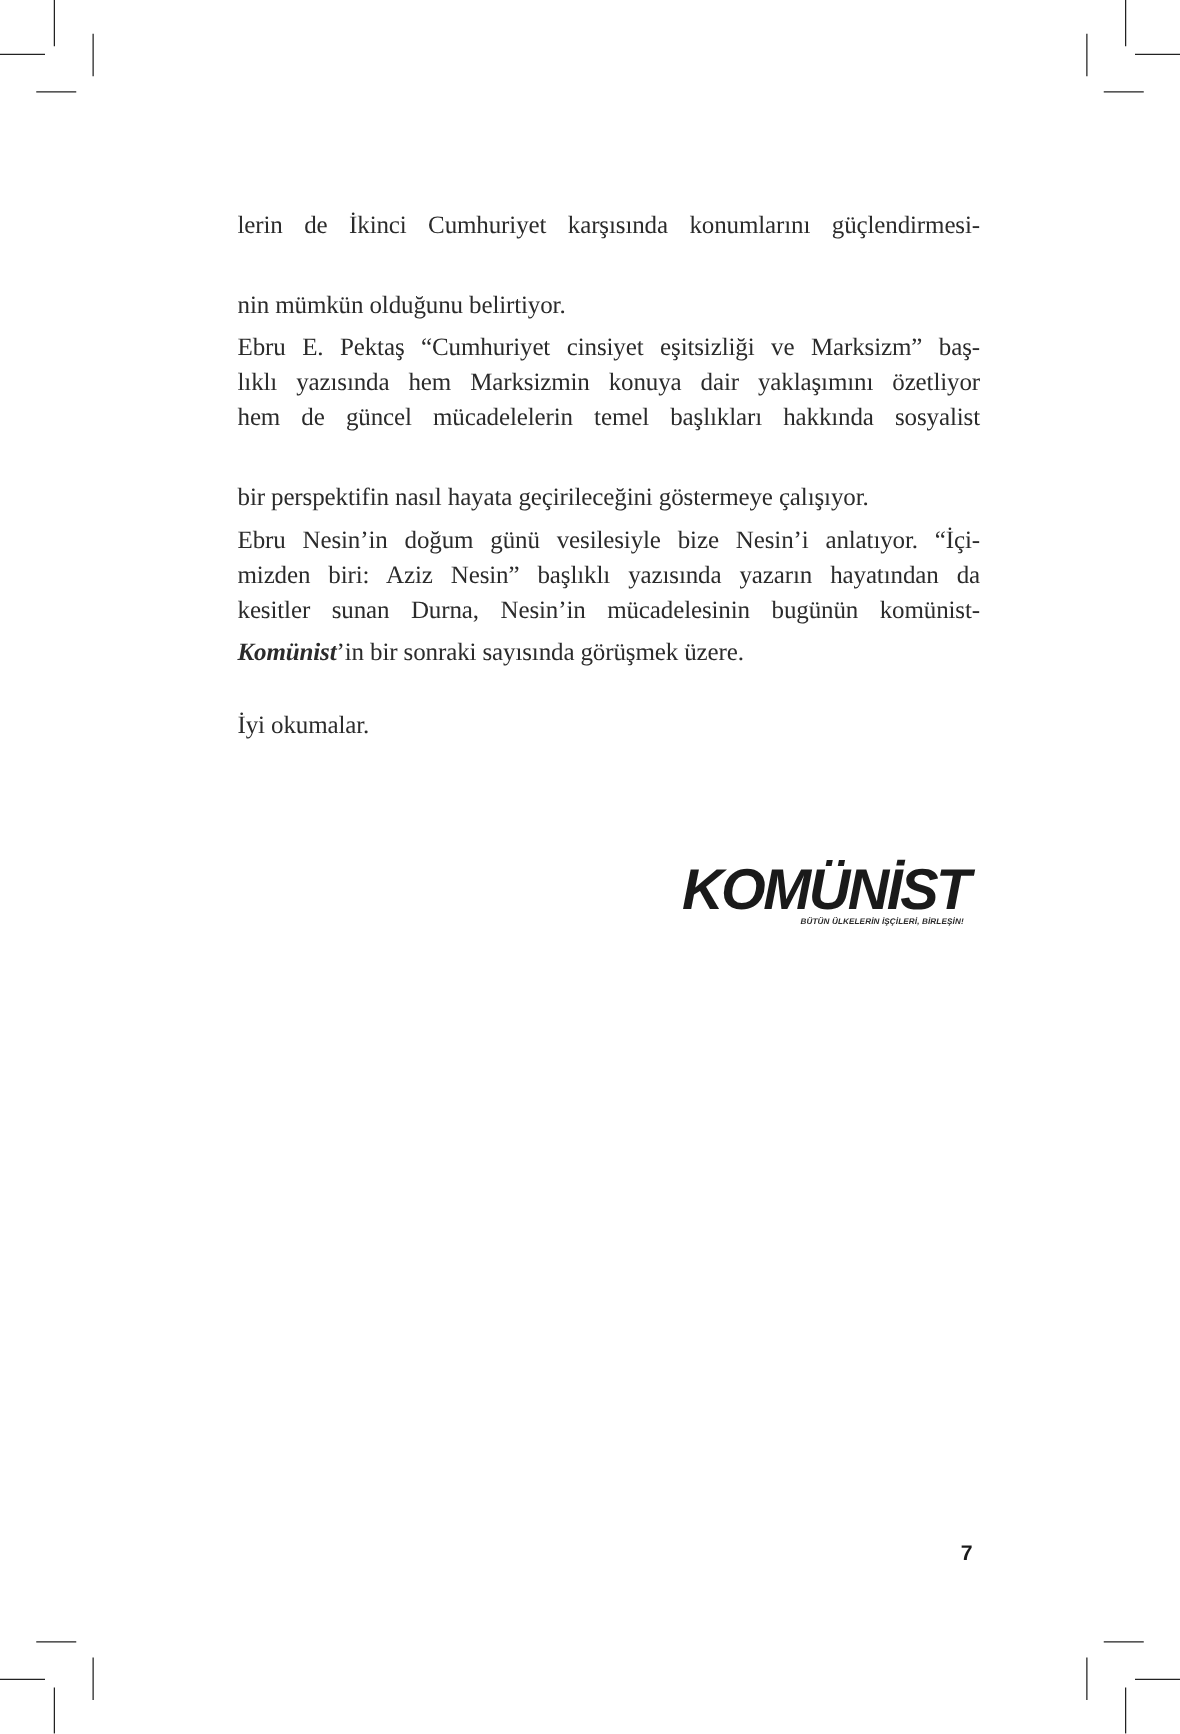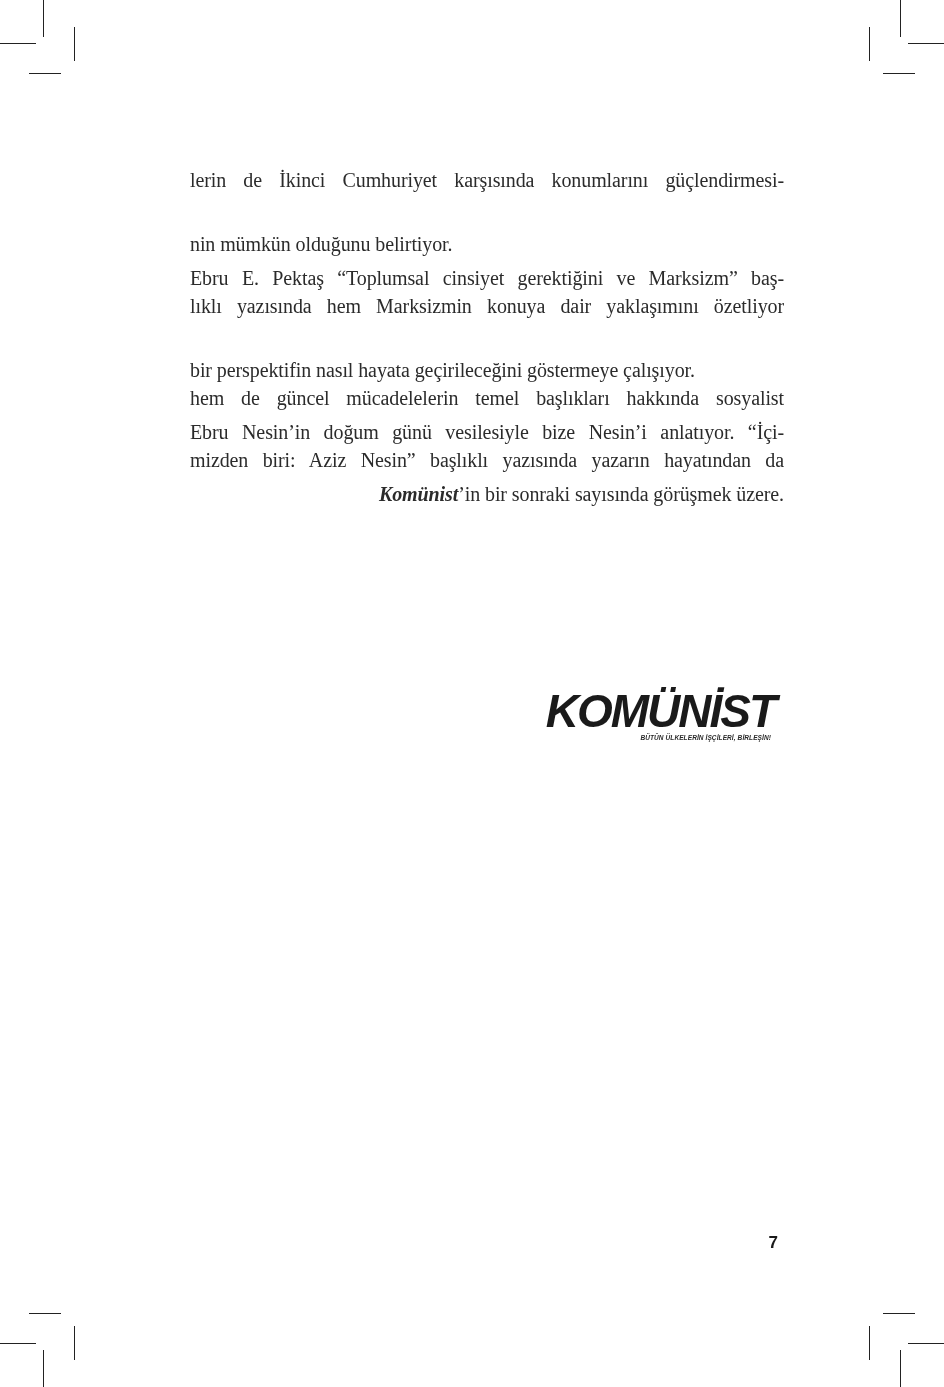--- a/index.html
+++ b/index.html
@@ -22,21 +22,21 @@
     top: 166px;
     width: 594px;
     font-size: 20px;
     line-height: 28px;
     letter-spacing: -0.1px;
     color: #2b2b2b;
   }
   .para { margin: 0 0 6px 0; }
   .tline { text-align: justify; text-align-last: justify; }
   .tline.tline-last { text-align-last: auto; margin-top: 36px; }
-  .farewell { margin: 0 0 6px 0; text-align: right; }
+  .farewell { margin: 0 0 6px 0; text-align: left; }
   .magazine-name { font-weight: bold; font-style: italic; }
   .closing { margin-top: 30px; text-align: left; }
 
   
   .logo-block {
     position: absolute;
     top: 690px;
     right: 169px;
     text-align: right;
     color: #1a1a1a;
@@ -107,30 +107,32 @@
     <div class="crop" style="left:869px; top:1326px; width:1px; height:34px;"></div>
     <div class="crop" style="left:883px; top:1313px; width:32px; height:1px;"></div>
   </div>
 
   <div class="text-block" style="color: rgb(43, 43, 43);">
     <div class="para">
         <div class="tline">lerin de İkinci Cumhuriyet karşısında konumlarını güçlendirmesi-</div>
         <div class="tline tline-last">nin mümkün olduğunu belirtiyor.</div>
       </div>
     <div class="para">
-        <div class="tline">Ebru E. Pektaş “Toplumsal cinsiyet gerektiğini ve Marksizm” baş-</div>
+        <div class="tline">Ebru E. Pektaş “Cumhuriyet cinsiyet eşitsizliği ve Marksizm” baş-</div>
         <div class="tline">lıklı yazısında hem Marksizmin konuya dair yaklaşımını özetliyor</div>
+        <div class="tline">hem de güncel mücadelelerin temel başlıkları hakkında sosyalist</div>
         <div class="tline tline-last">bir perspektifin nasıl hayata geçirileceğini göstermeye çalışıyor.</div>
-        <div class="tline">hem de güncel mücadelelerin temel başlıkları hakkında sosyalist</div>
       </div>
     <div class="para">
         <div class="tline">Ebru Nesin’in doğum günü vesilesiyle bize Nesin’i anlatıyor. “İçi-</div>
         <div class="tline">mizden biri: Aziz Nesin” başlıklı yazısında yazarın hayatından da</div>
+        <div class="tline">kesitler sunan Durna, Nesin’in mücadelesinin bugünün komünist-</div>
       </div>
     <p class="farewell"><span class="magazine-name">Komünist</span><span>’in bir sonraki sayısında görüşmek üzere.</span></p>
+    <p class="closing">İyi okumalar.</p>
   </div>
 
   <div class="logo-block" style="color: rgb(26, 26, 26);">
     <div class="logo-title">KOMÜNİST</div>
     <div class="logo-tagline">BÜTÜN ÜLKELERİN İŞÇİLERİ, BİRLEŞİN!</div>
   </div>
 
   <div class="page-number" style="color: rgb(26, 26, 26);">7</div>
 
 </div>

